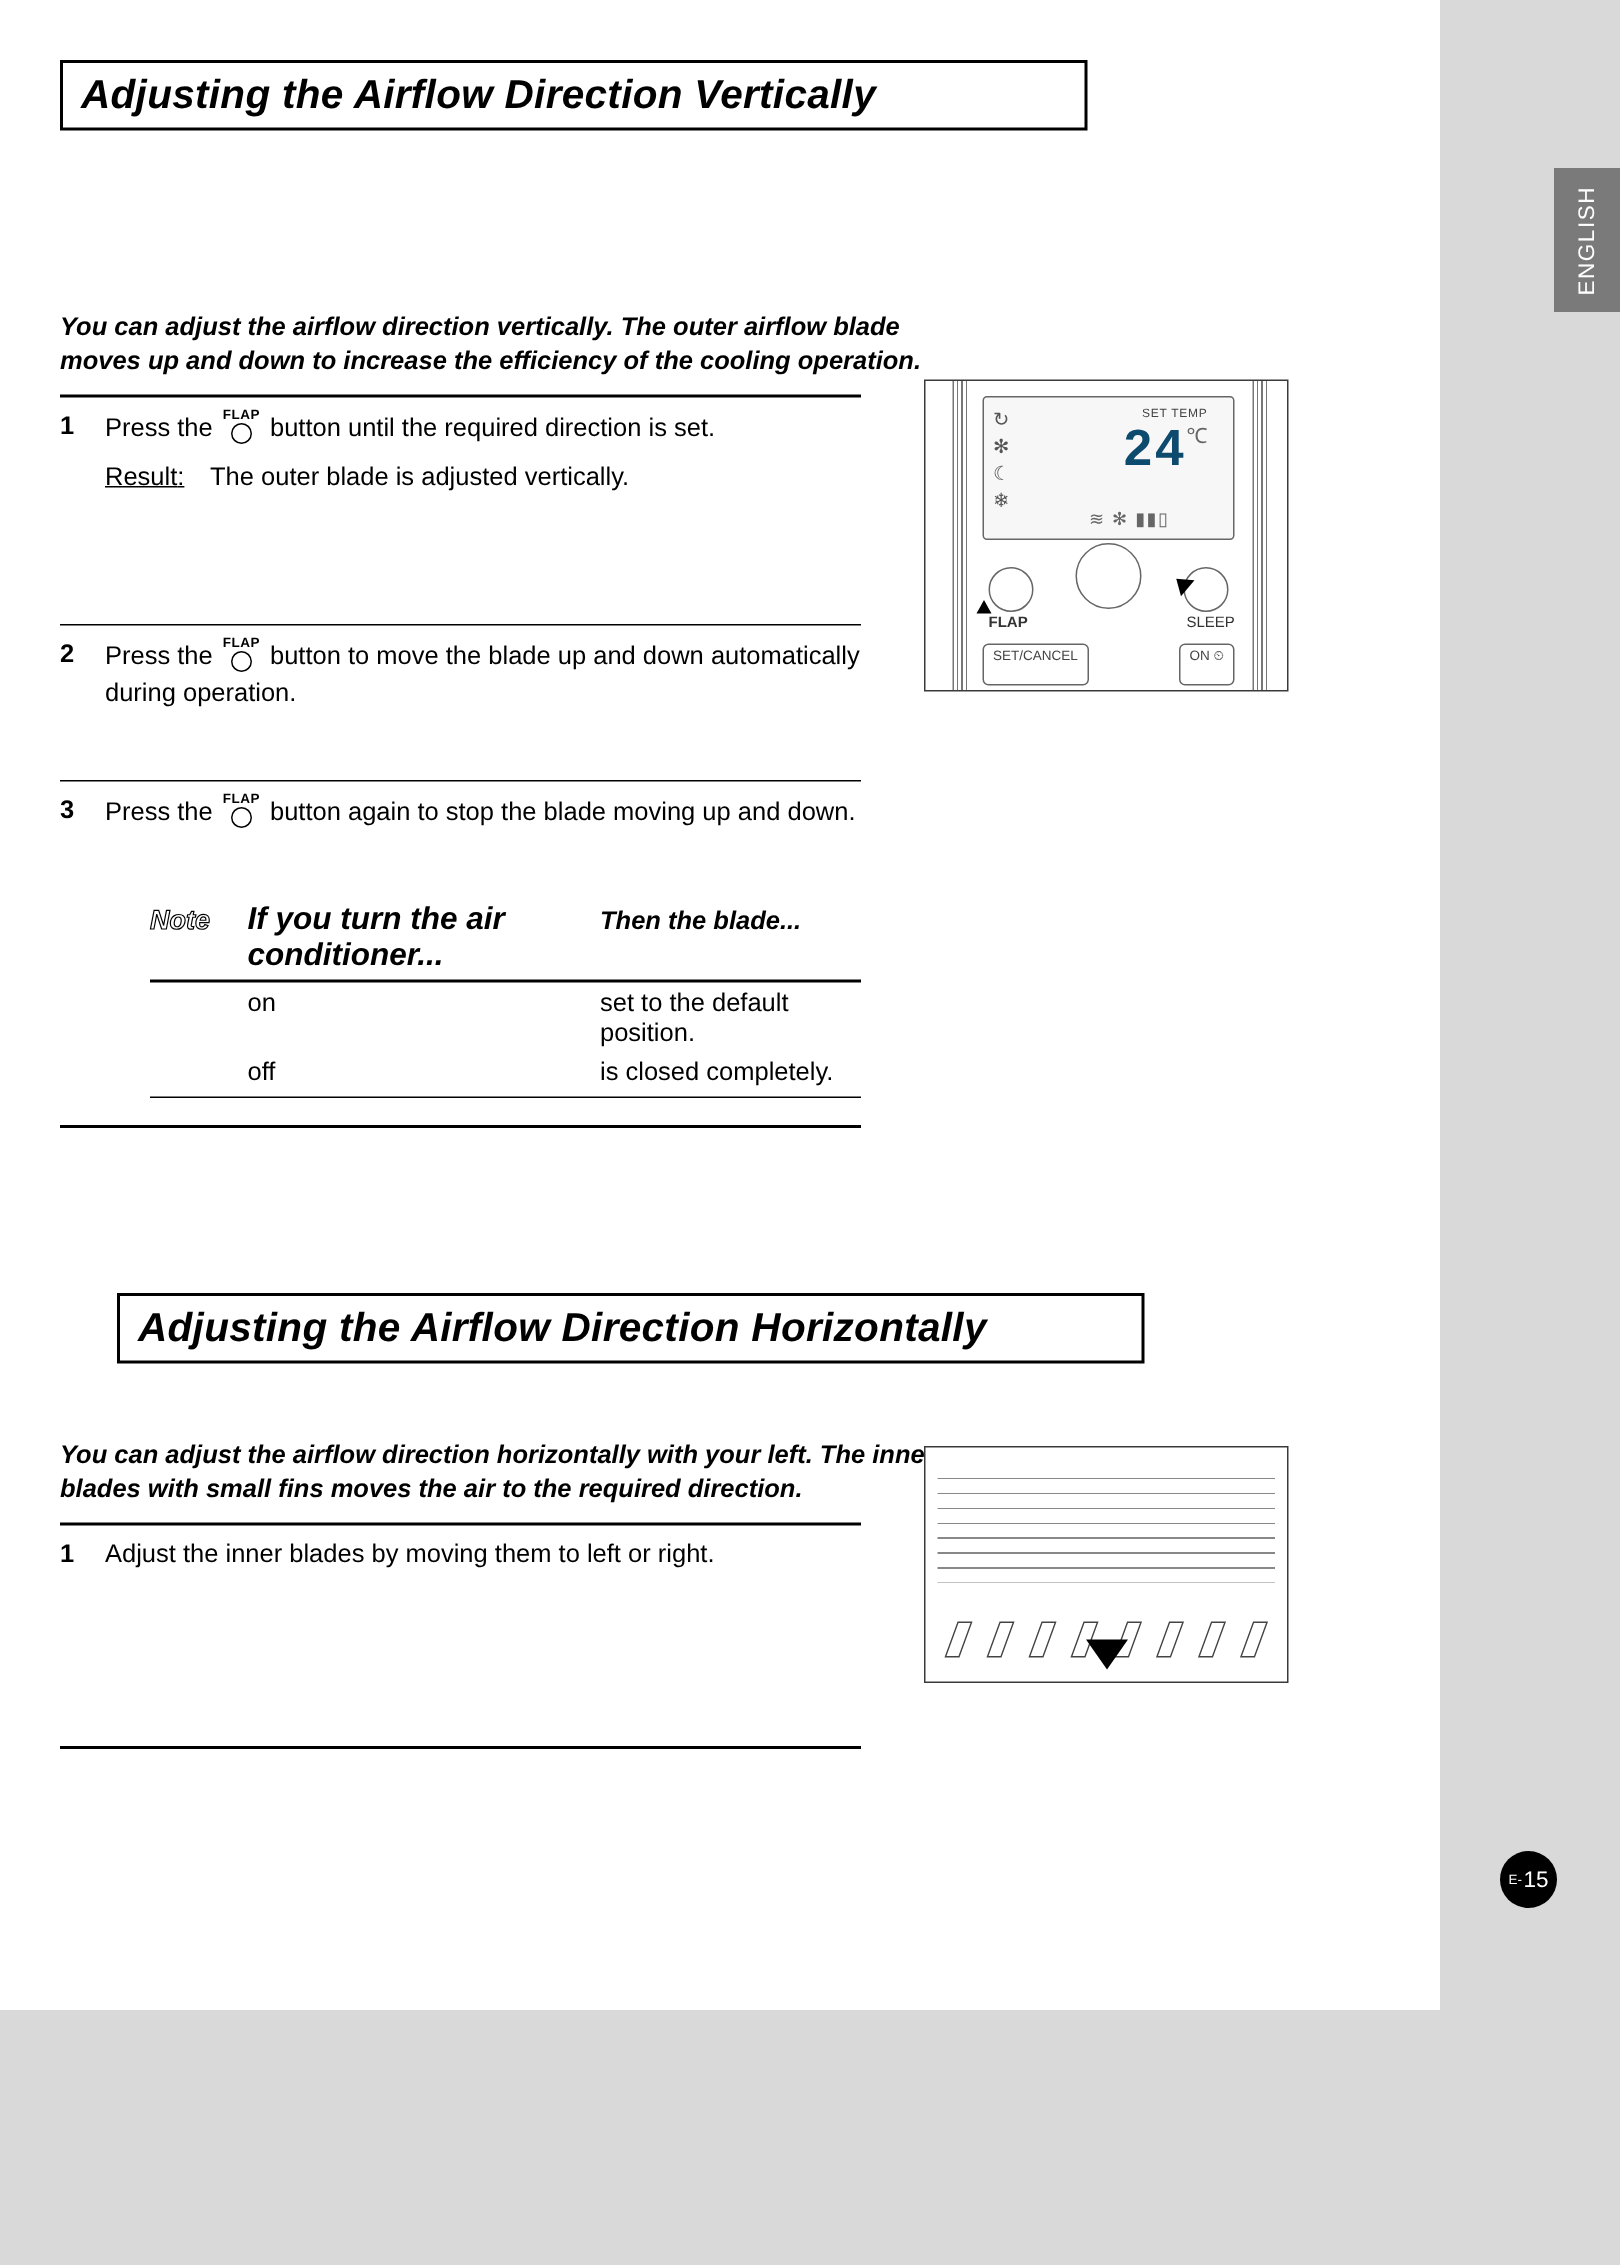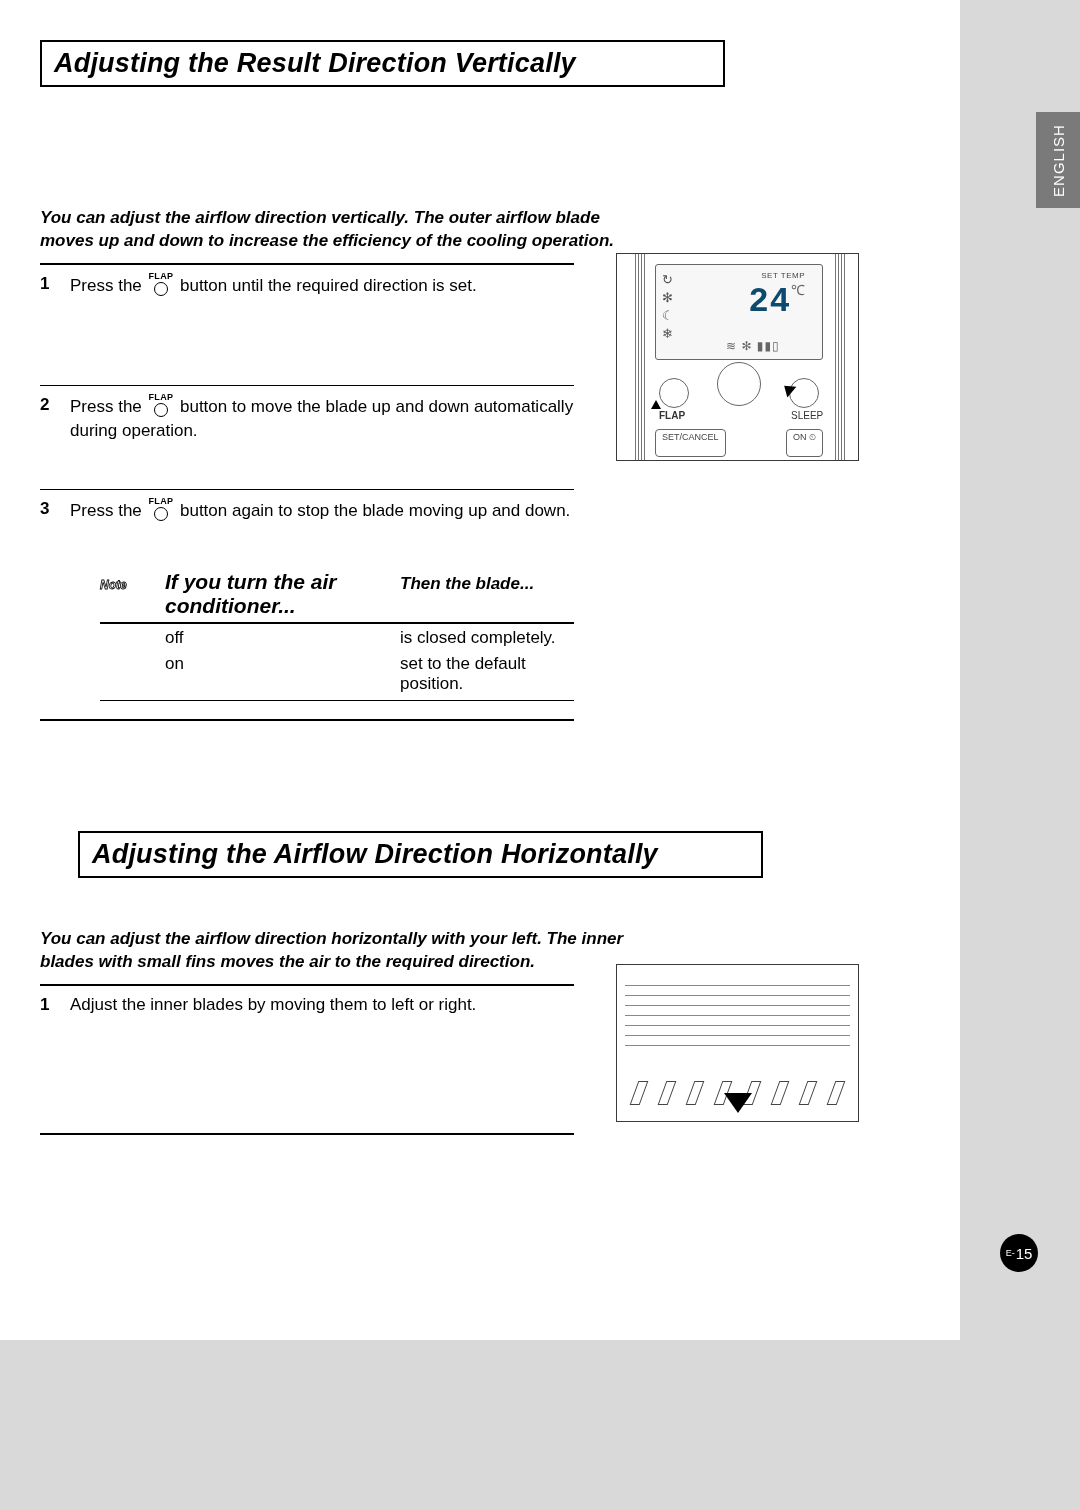--- a/index.html
+++ b/index.html
@@ -82,21 +82,21 @@
   .result-label {
     text-decoration: underline;
     width: 60px;
   }
   .result-label::after { content: ":"; }
   .result-text { flex: 1; margin-left: 10px; }
 
   .note-block { margin: 40px 0 0 60px; width: 474px; }
   .note-row { display: flex; align-items: baseline; }
   .note-outline {
-    font-size: 12px; font-weight: bold; font-style: italic;
+    font-size: 18px; font-weight: bold; font-style: italic;
     -webkit-text-stroke: 0.8px #000;
     color: #fff;
     width: 65px;
   }
   .note-col1 { width: 235px; font-weight: bold; font-style: italic; font-size: 21px; }
   .note-col2 { flex: 1; font-weight: bold; font-style: italic; font-size: 17px; }
   .note-hr-top { border: 0; border-top: 2px solid #000; width: 474px; margin-top: 4px; }
   .note-data-row { display: flex; padding: 4px 0 2px 65px; font-size: 17px; }
   .note-d1 { width: 235px; }
   .note-d2 { flex: 1; }
@@ -217,37 +217,41 @@
 <div class="page">
   <div class="sheet"></div>
 
   <div class="lang-tab">
     <span>ENGLISH</span>
   </div>
 
   <div class="content">
 
     <div class="title-box">
-      <div class="title-text">Adjusting the Result Direction Vertically</div>
+      <div class="title-text">Adjusting the Airflow Direction Vertically</div>
     </div>
 
     <div class="intro">You can adjust the airflow direction vertically. The outer airflow blade moves up and down to increase the efficiency of the cooling operation.</div>
 
     <div class="section-body">
       <hr class="hr-top">
 
       <div class="step">
         <div class="step-num">1</div>
         <div class="step-text">
           <span>Press the </span>
           <span class="flap-stack">
             <span class="flap-label">FLAP</span>
             <span class="flap-circle"></span>
           </span>
           <span> button until the required direction is set.</span>
+          <div class="result-row">
+            <span class="result-label">Result</span>
+            <span class="result-text">The outer blade is adjusted vertically.</span>
+          </div>
         </div>
       </div>
 
       <div style="height:80px"></div>
       <hr class="hr-light">
 
       <div class="step">
         <div class="step-num">2</div>
         <div class="step-text">
           <span>Press the </span>
@@ -275,26 +279,26 @@
       </div>
 
       <div class="note-block">
         <div class="note-row">
           <span class="note-outline">Note</span>
           <span class="note-col1">If you turn the air conditioner...</span>
           <span class="note-col2">Then the blade...</span>
         </div>
         <hr class="note-hr-top">
         <div class="note-data-row">
+          <span class="note-d1">on</span>
+          <span class="note-d2">set to the default position.</span>
+        </div>
+        <div class="note-data-row">
           <span class="note-d1">off</span>
           <span class="note-d2">is closed completely.</span>
-        </div>
-        <div class="note-data-row">
-          <span class="note-d1">on</span>
-          <span class="note-d2">set to the default position.</span>
         </div>
         <hr class="note-hr-bot">
       </div>
 
       <div style="height:18px"></div>
       <hr class="hr-bottom">
     </div>
 
     <div class="section-gap"></div>
 

